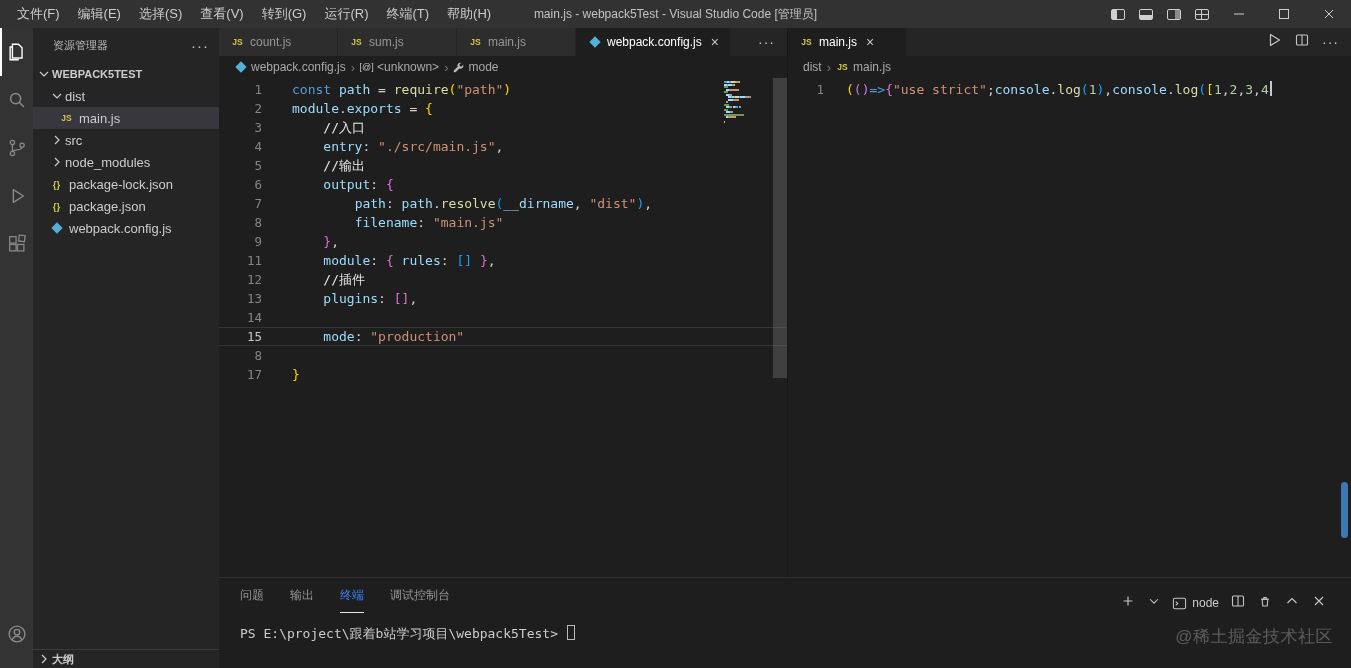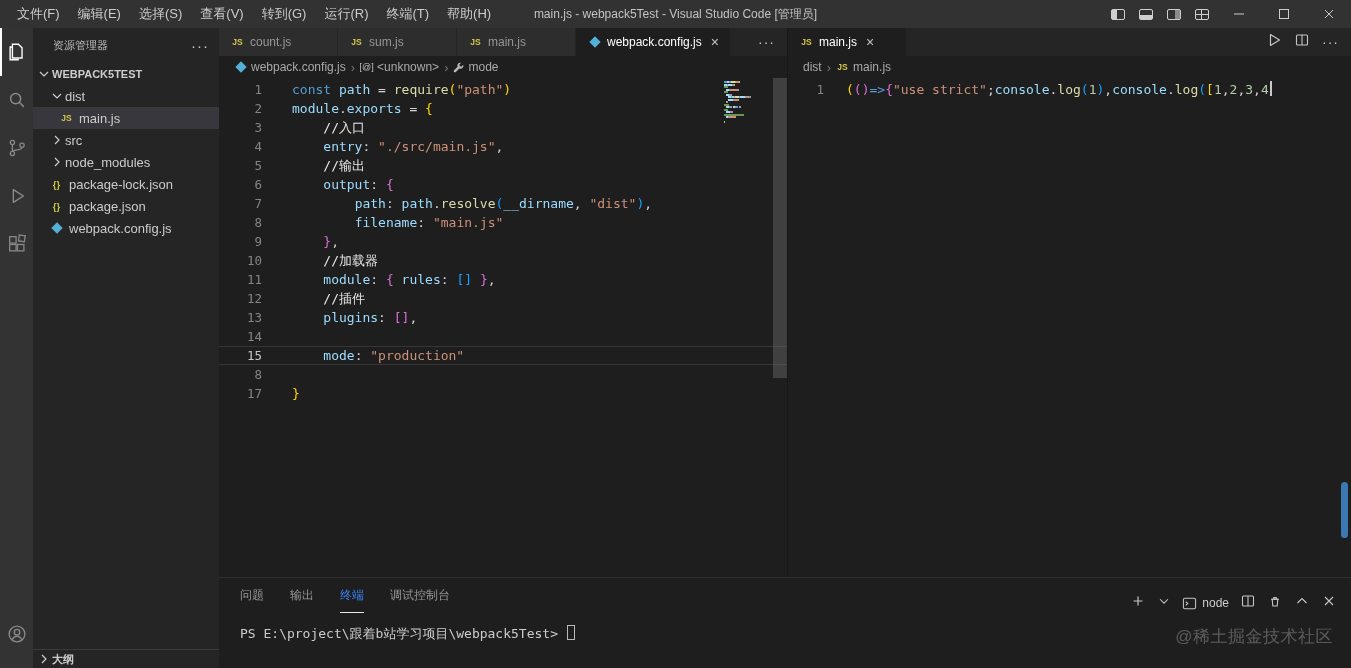--- a/index.html
+++ b/index.html
@@ -91,21 +91,21 @@
   .mm-row i{display:block;height:2px}
   .vscroll{position:absolute;top:0;right:0;width:14px;height:300px;background:rgba(121,121,121,0.38)}
   .scroll-deco{position:absolute;right:3px;top:404px;width:7px;height:56px;background:#3c78b2;border-radius:3.5px}
 
   
   .panel{flex:1;border-top:1px solid #303031;background:#1e1e1e;position:relative;min-height:0}
   .panel-header{height:35px;display:flex;align-items:flex-end;padding-left:21px}
   .panel-tabs{display:flex;align-items:center;height:35px}
   .panel-tab{height:35px;line-height:35px;margin-right:26px;font-size:12px;color:#969696;border-bottom:1px solid transparent;white-space:nowrap}
   .panel-tab.active{color:#3b82f6;border-bottom-color:#e7e7e7}
-  .panel-actions{margin-left:auto;display:flex;align-items:center;gap:11px;padding-right:14px;color:#c5c5c5}
+  .panel-actions{margin-left:auto;display:flex;align-items:center;gap:11px;padding-right:24px;color:#c5c5c5}
   .pa-node{display:flex;align-items:center;gap:5px;font-size:12px;color:#cccccc}
   .terminal{padding:12px 0 0 21px;font-family:"DejaVu Sans Mono","Liberation Mono",monospace;font-size:13px}
   .term-line{height:18px;line-height:18px;white-space:pre}
   .t-def{color:#cccccc}.t-green{color:#23d18b}
   .term-cursor{display:inline-block;width:8px;height:15px;border:1px solid #b9b9b9;vertical-align:-2px;margin-left:1px}
 
   .watermark{position:absolute;right:18px;bottom:20px;font-size:17px;letter-spacing:0.5px;
     color:rgba(255,255,255,0.27);z-index:40;font-family:"Liberation Sans",sans-serif}
 </style>
 </head>
@@ -310,21 +310,20 @@
           <div class="code-lines">
               <div class="code-line"><span class="ln">1</span><span class="lc"><span class="tk-kw">const </span><span class="tk-var">path</span><span class="tk-pun"> = </span><span class="tk-fn">require</span><span class="tk-b1">(</span><span class="tk-str">"path"</span><span class="tk-b1">)</span></span></div>
               <div class="code-line"><span class="ln">2</span><span class="lc"><span class="tk-var">module</span><span class="tk-pun">.</span><span class="tk-var">exports</span><span class="tk-pun"> = </span><span class="tk-b1">{</span></span></div>
               <div class="code-line"><span class="ln">3</span><span class="lc"><span class="tk-cmt">    //入口</span></span></div>
               <div class="code-line"><span class="ln">4</span><span class="lc"><span class="tk-pun">    </span><span class="tk-var">entry</span><span class="tk-pun">: </span><span class="tk-str">"./src/main.js"</span><span class="tk-pun">,</span></span></div>
               <div class="code-line"><span class="ln">5</span><span class="lc"><span class="tk-cmt">    //输出</span></span></div>
               <div class="code-line"><span class="ln">6</span><span class="lc"><span class="tk-pun">    </span><span class="tk-var">output</span><span class="tk-pun">: </span><span class="tk-b2">{</span></span></div>
               <div class="code-line"><span class="ln">7</span><span class="lc"><span class="tk-pun">        </span><span class="tk-var">path</span><span class="tk-pun">: </span><span class="tk-var">path</span><span class="tk-pun">.</span><span class="tk-fn">resolve</span><span class="tk-b3">(</span><span class="tk-var">__dirname</span><span class="tk-pun">, </span><span class="tk-str">"dist"</span><span class="tk-b3">)</span><span class="tk-pun">,</span></span></div>
               <div class="code-line"><span class="ln">8</span><span class="lc"><span class="tk-pun">        </span><span class="tk-var">filename</span><span class="tk-pun">: </span><span class="tk-str">"main.js"</span></span></div>
               <div class="code-line"><span class="ln">9</span><span class="lc"><span class="tk-pun">    </span><span class="tk-b2">}</span><span class="tk-pun">,</span></span></div>
-              <div class="code-line"><span class="ln">10</span><span class="lc"><span class="tk-cmt">    //加载器</span></span></div>
               <div class="code-line"><span class="ln">11</span><span class="lc"><span class="tk-pun">    </span><span class="tk-var">module</span><span class="tk-pun">: </span><span class="tk-b2">{</span><span class="tk-pun"> </span><span class="tk-var">rules</span><span class="tk-pun">: </span><span class="tk-b3">[]</span><span class="tk-pun"> </span><span class="tk-b2">}</span><span class="tk-pun">,</span></span></div>
               <div class="code-line"><span class="ln">12</span><span class="lc"><span class="tk-cmt">    //插件</span></span></div>
               <div class="code-line"><span class="ln">13</span><span class="lc"><span class="tk-pun">    </span><span class="tk-var">plugins</span><span class="tk-pun">: </span><span class="tk-b2">[]</span><span class="tk-pun">,</span></span></div>
               <div class="code-line"><span class="ln">14</span></div>
               <div class="code-line current"><span class="ln">15</span><span class="lc"><span class="tk-pun">    </span><span class="tk-var">mode</span><span class="tk-pun">: </span><span class="tk-str">"production"</span></span></div>
               <div class="code-line"><span class="ln">8</span><span class="lc"></span></div>
               <div class="code-line"><span class="ln">17</span><span class="lc"><span class="tk-b1">}</span></span></div>
             </div>
           <div class="minimap">
               <div class="mm-row">

